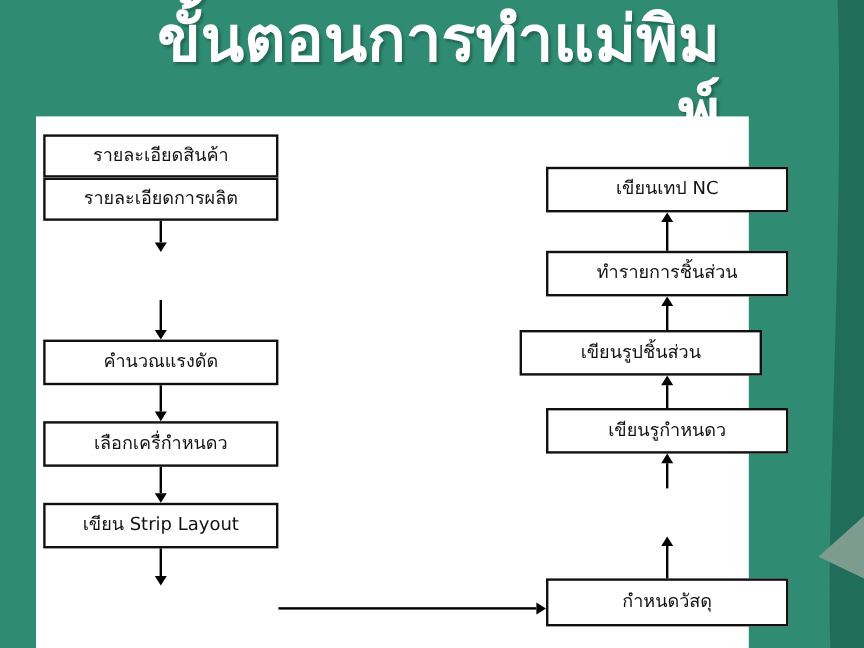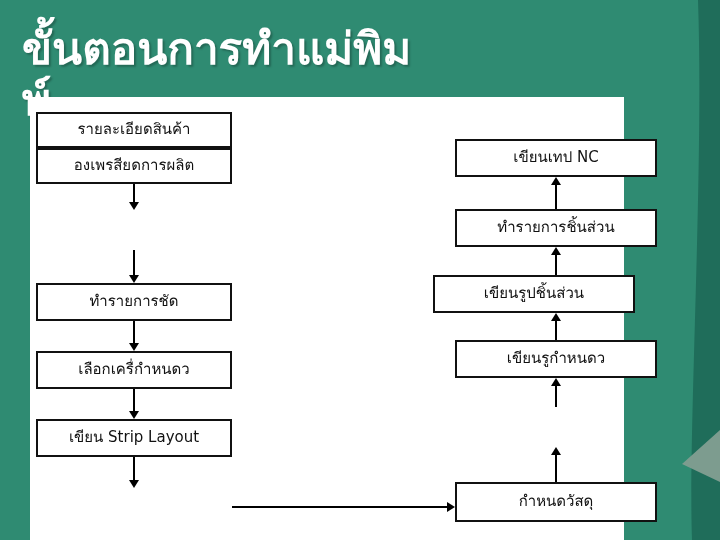--- a/index.html
+++ b/index.html
@@ -12,25 +12,24 @@
   }
   *{margin:0;padding:0;box-sizing:border-box;}
   html,body{width:720px;height:540px;overflow:hidden;}
   body{font-family:"DejaVu Sans","Liberation Sans",sans-serif;}
   .slide{
     position:relative;width:720px;height:540px;
     background:var(--background);overflow:hidden;
   }
   .title{
     position:absolute;left:22px;top:4px;width:578px;
-    text-align:left;color:var(--title);
-    font-size:44px;font-weight:bold;line-height:1.15;
+    text-align:right;color:var(--title);
+    font-size:53px;font-weight:bold;line-height:1.15;
     text-shadow:2px 2px 2px rgba(0,0,0,0.25);
     z-index:1;
-    margin-top:20px;
   }
   .deco{position:absolute;right:0;top:0;z-index:0;}
   .deco .band{fill:var(--accent_dark);}
   .deco .tri{fill:var(--accent_gray);}
   .panel{
     position:absolute;left:30px;top:97px;width:594px;height:443px;
     background:var(--panel);z-index:2;padding-left:30px;
   }
   .fbox{
     position:absolute;
@@ -73,22 +72,22 @@
   </div>
 
   <svg class="deco" width="64" height="540" viewBox="0 0 64 540">
     <path class="band" d="M42,0 H64 V540 H36 C32,430 48,170 42,0 Z"></path>
     <polygon class="tri" points="64,430 26,464 64,482"></polygon>
   </svg>
 
   <div class="panel">
 
     <div class="fbox" style="left:6px;top:15px;width:196px;height:36px">รายละเอียดสินค้า</div>
-    <div class="fbox" style="left:6px;top:51px;width:196px;height:36px">องเพรสียดการผลิต</div>
-    <div class="fbox" style="left:6px;top:186px;width:196px;height:38px">ทำรายการชัด</div>
+    <div class="fbox" style="left:6px;top:51px;width:196px;height:36px">รายละเอียดการผลิต</div>
+    <div class="fbox" style="left:6px;top:186px;width:196px;height:38px">คำนวณแรงดัด</div>
     <div class="fbox" style="left:6px;top:254px;width:196px;height:38px">เลือกเครื่กำหนดว</div>
     <div class="fbox" style="left:6px;top:322px;width:196px;height:38px">เขียน Strip Layout</div>
 
     <div class="arr-down" style="left:103px;top:87px;height:18px"></div>
     <div class="arr-down" style="left:103px;top:153px;height:25px"></div>
     <div class="arr-down" style="left:103px;top:224px;height:22px"></div>
     <div class="arr-down" style="left:103px;top:292px;height:22px"></div>
     <div class="arr-down" style="left:103px;top:360px;height:23px"></div>
 
     <div class="fbox" style="left:425px;top:42px;width:202px;height:38px">เขียนเทป NC</div>

